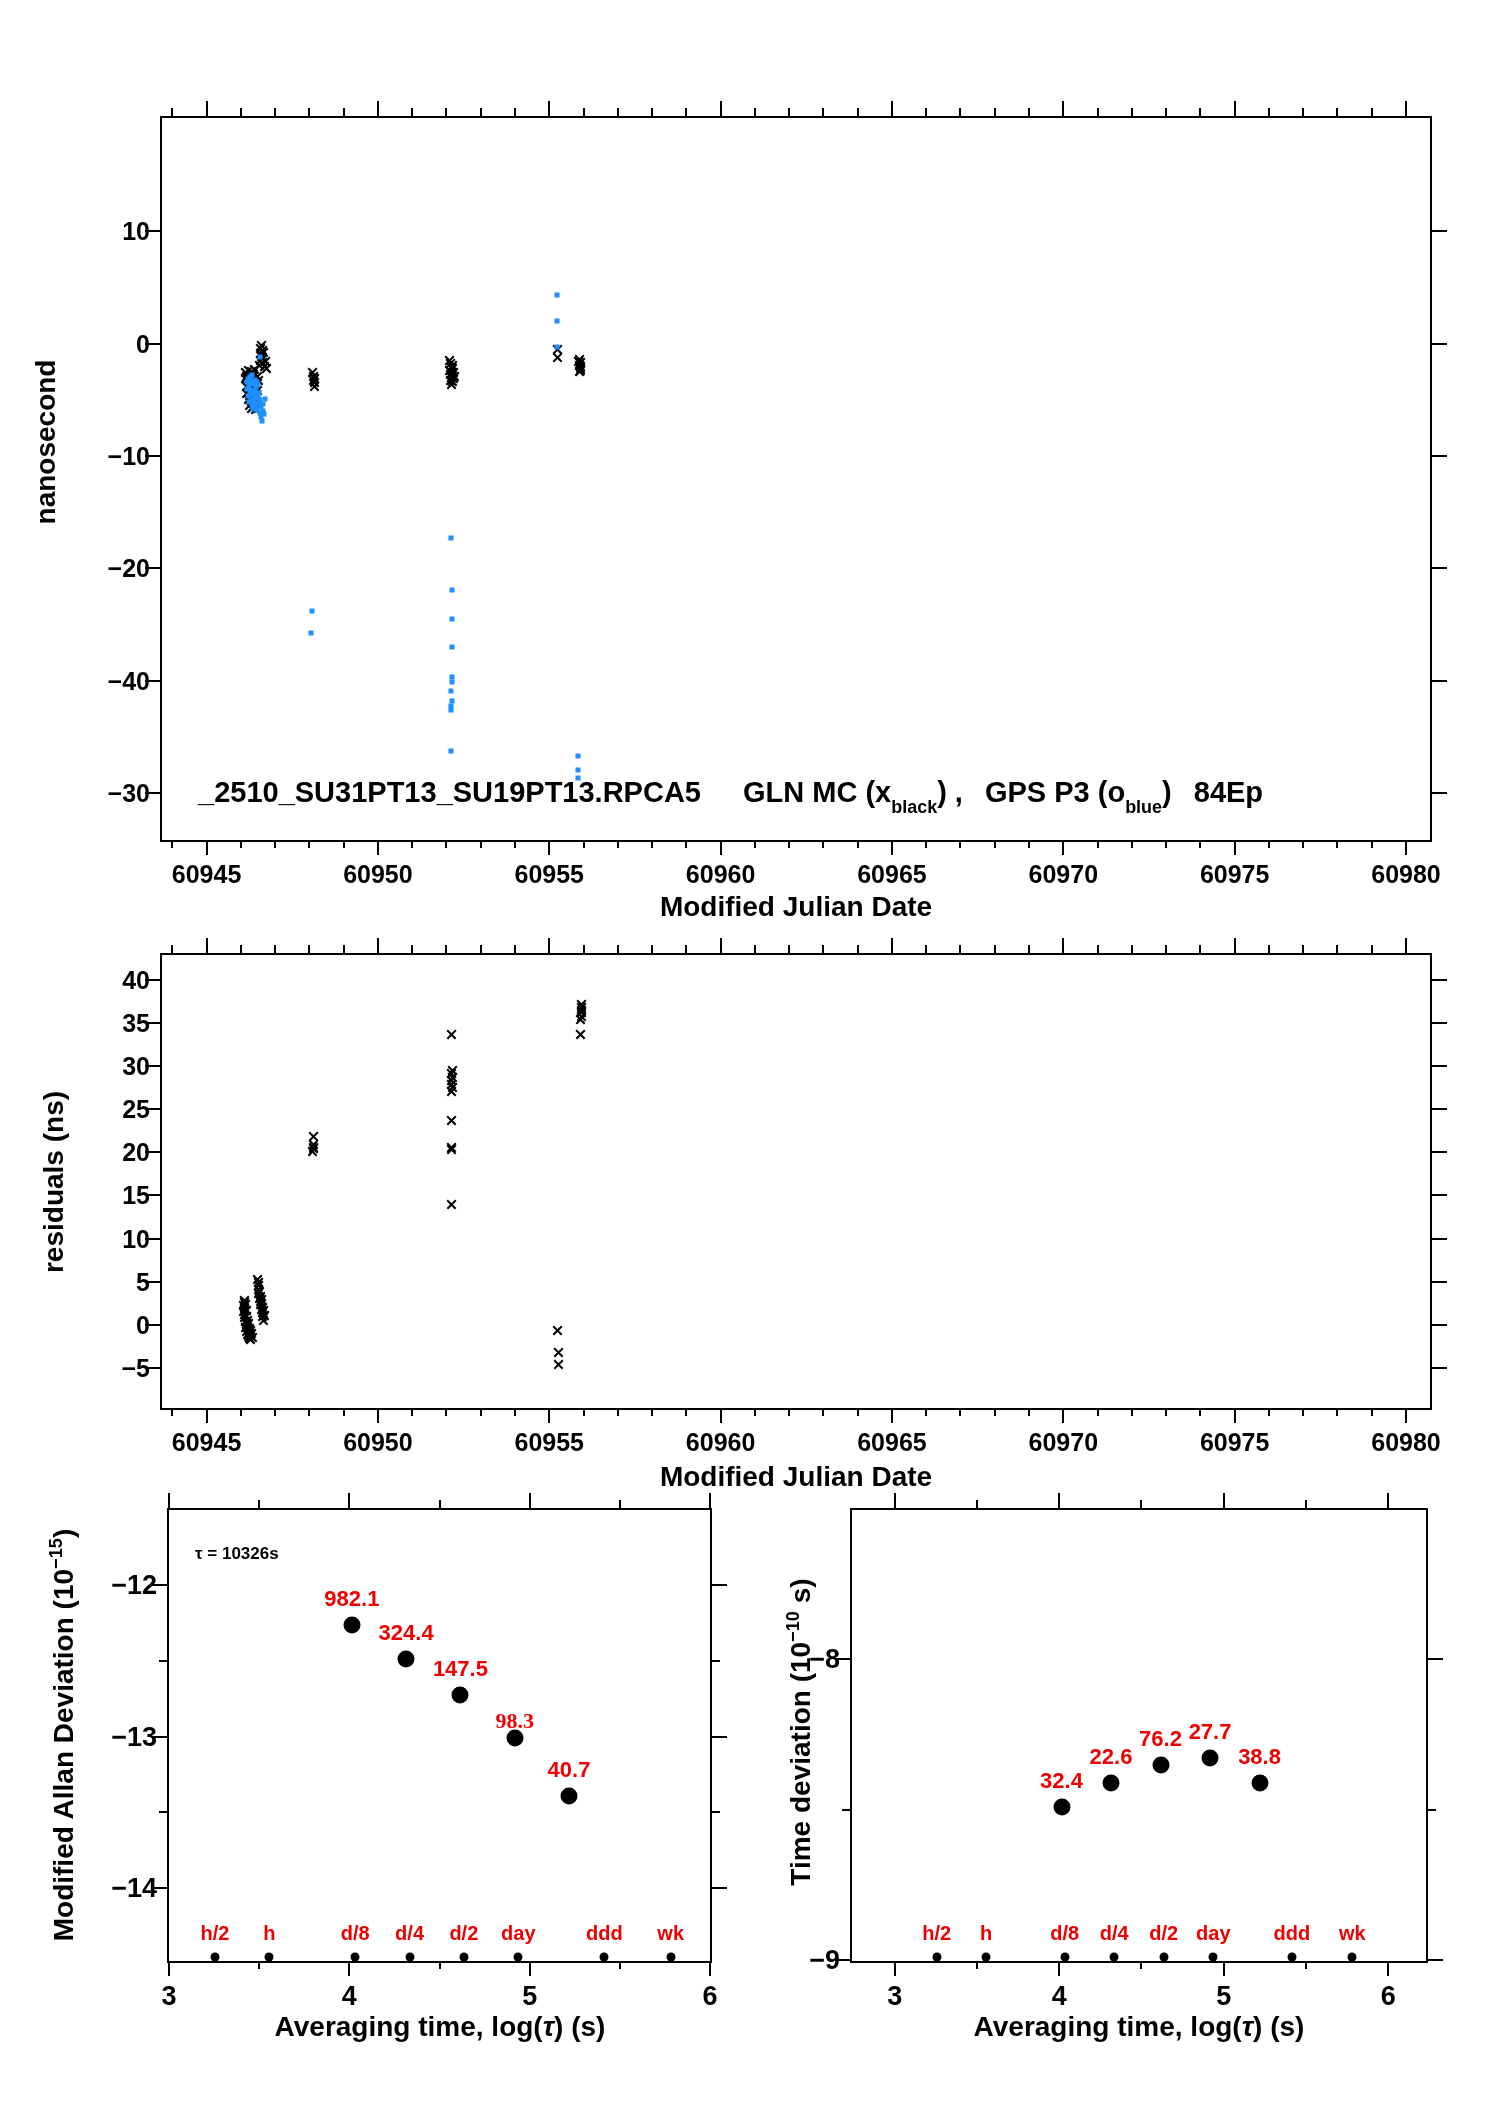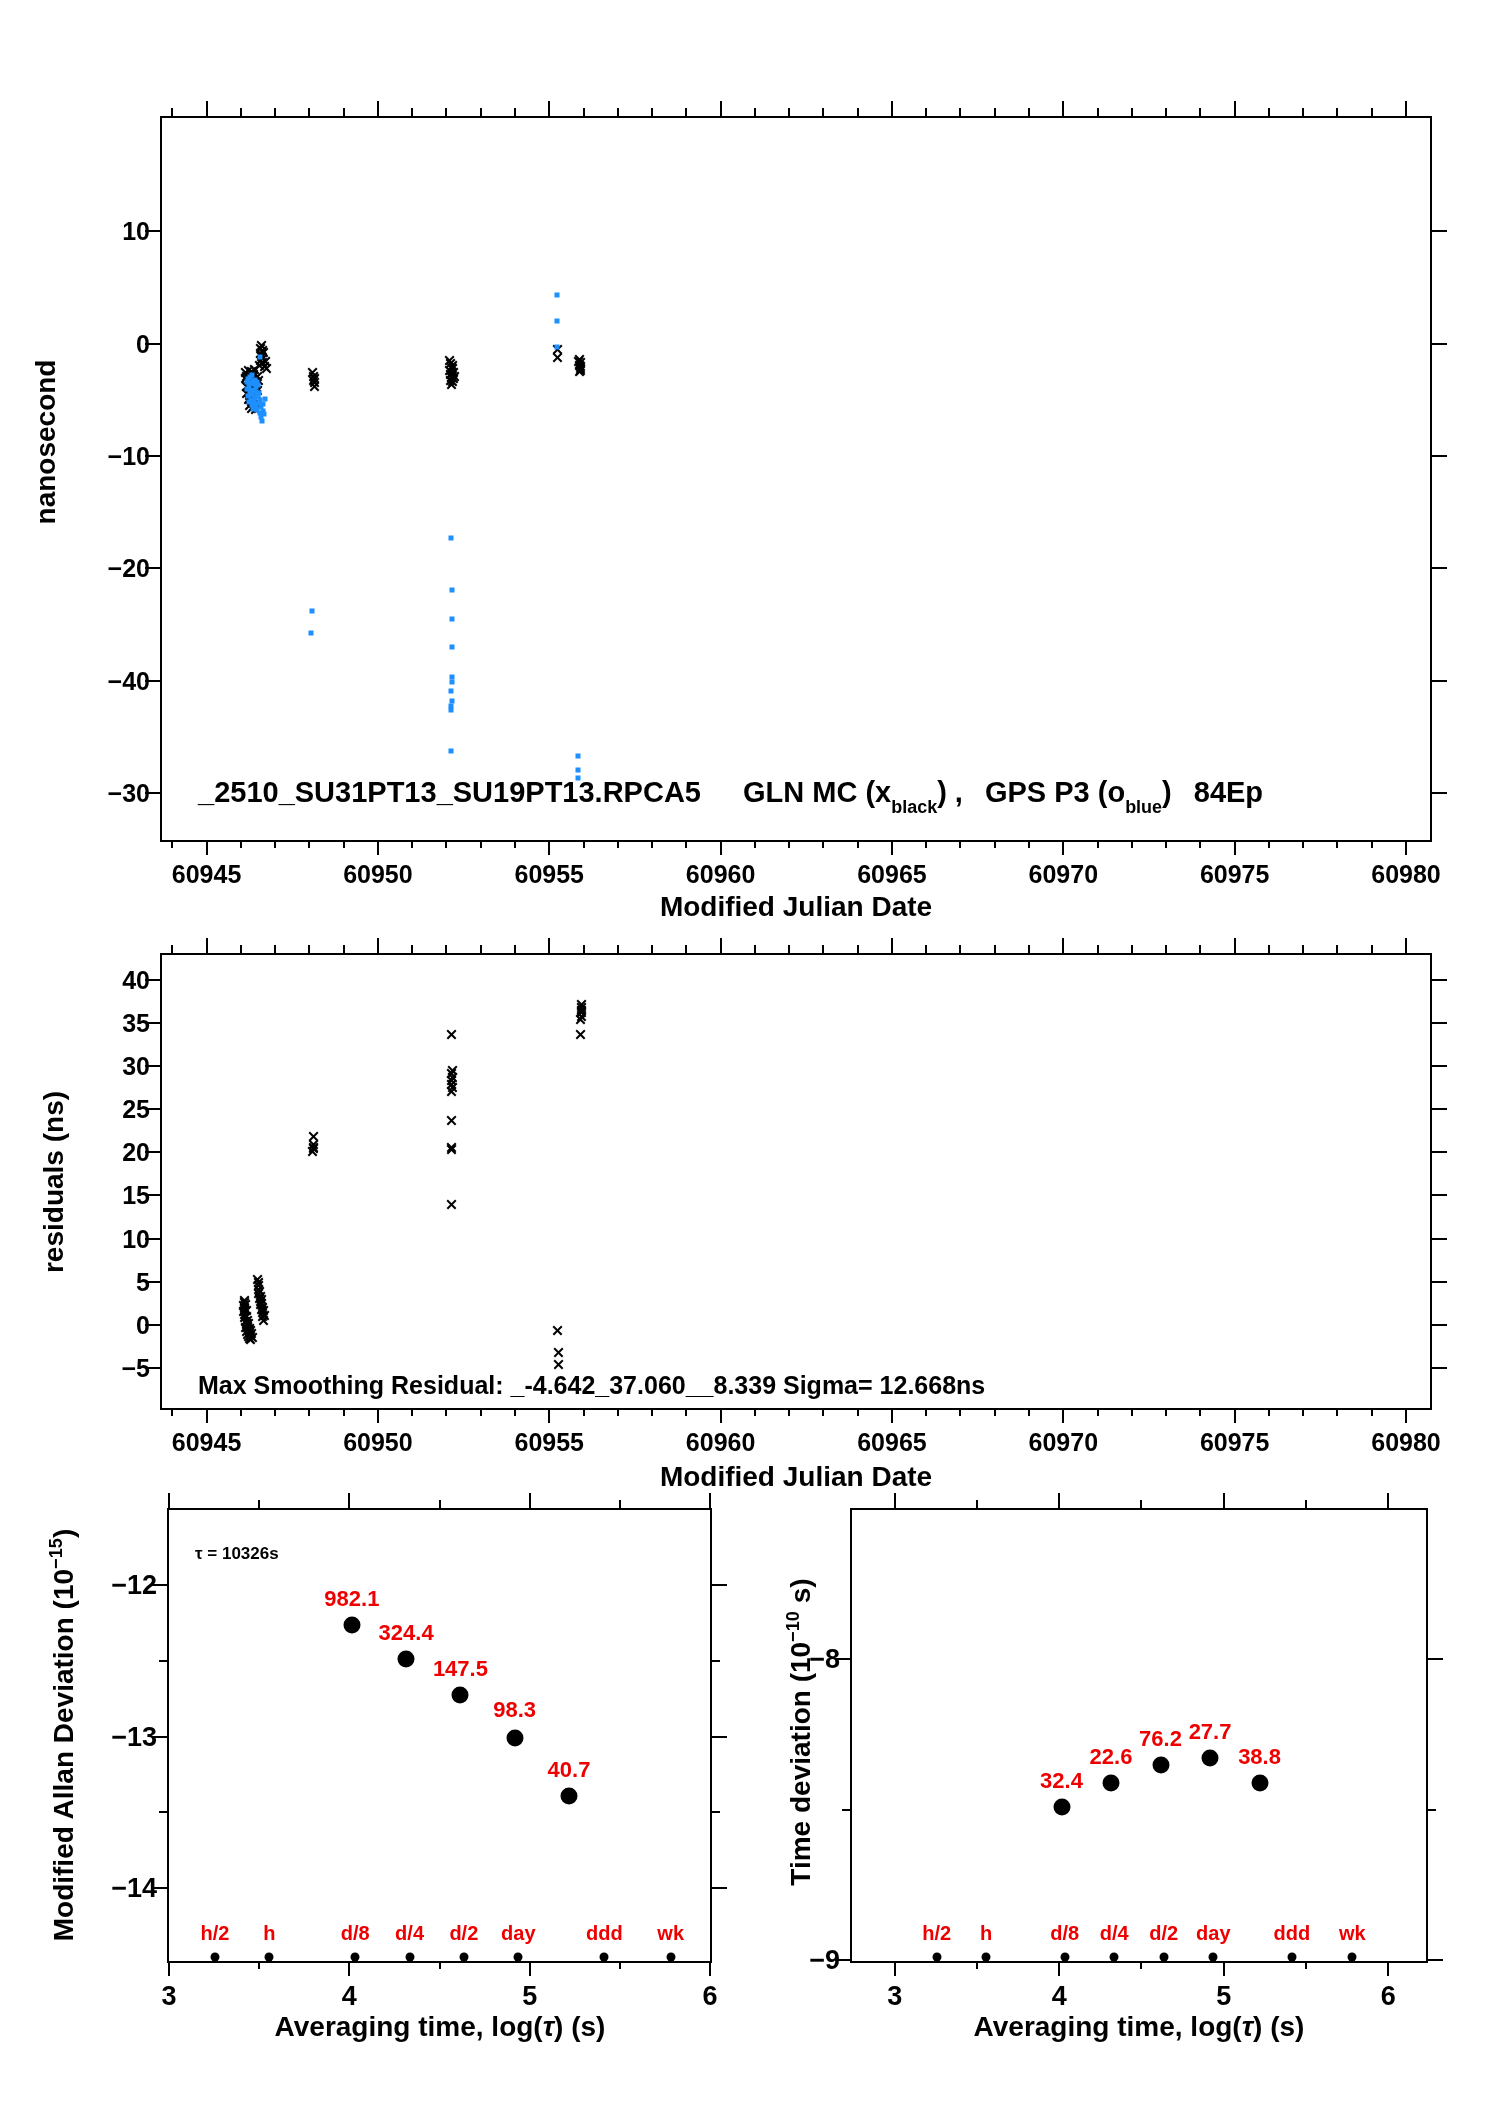--- a/index.html
+++ b/index.html
@@ -278,21 +278,20 @@
       <div class="bsq" style="left: 395.136px; top: 203.238px;"></div>
       <div class="bsq" style="left: 395.479px; top: 229.064px;"></div>
       <div class="bsq" style="left: 416.041px; top: 637.785px;"></div>
       <div class="bsq" style="left: 416.384px; top: 652.383px;"></div>
       <div class="bsq" style="left: 416.384px; top: 660.243px;"></div>
     </div>
   <div class="yaxis-title" style="left:46px;top:442px;">nanosecond</div>
   <div class="axis-title" style="left:796px;top:891px;">Modified Julian Date</div>
 
   <div class="panel" style="left:160px;top:953px;width:1268px;height:453px;">
-    <div class="note-line">Max Smoothing Residual: _-4.642_37.060__8.339  Sigma= 12.668ns</div>
   <div class="tick xtick" style="left: 43.5514px; top: 453px; height: 15px;"></div>
       <div class="tick xtick" style="left: 43.5514px; top: -17px; height: 15px;"></div>
       <div class="xlab" style="left: 44.5514px; top: 473px;">60945</div>
       <div class="tick xtick" style="left: 214.903px; top: 453px; height: 15px;"></div>
       <div class="tick xtick" style="left: 214.903px; top: -17px; height: 15px;"></div>
       <div class="xlab" style="left: 215.903px; top: 473px;">60950</div>
       <div class="tick xtick" style="left: 386.254px; top: 453px; height: 15px;"></div>
       <div class="tick xtick" style="left: 386.254px; top: -17px; height: 15px;"></div>
       <div class="xlab" style="left: 387.254px; top: 473px;">60955</div>
       <div class="tick xtick" style="left: 557.605px; top: 453px; height: 15px;"></div>
@@ -510,21 +509,21 @@
       <div class="tick ytick" style="left: 543px; top: 149.839px; width: 8px;"></div>
       <div class="tick ytick" style="left: -10px; top: 301.435px; width: 8px;"></div>
       <div class="tick ytick" style="left: 543px; top: 301.435px; width: 8px;"></div>
       <div class="bigdot" style="left: 182.858px; top: 115.213px;"></div>
       <div class="vlabel" style="left: 182.858px; top: 102.213px;">982.1</div>
       <div class="bigdot" style="left: 237.138px; top: 149.171px;"></div>
       <div class="vlabel" style="left: 237.138px; top: 136.171px;">324.4</div>
       <div class="bigdot" style="left: 291.419px; top: 185.251px;"></div>
       <div class="vlabel" style="left: 291.419px; top: 172.251px;">147.5</div>
       <div class="bigdot" style="left: 345.699px; top: 227.698px;"></div>
-      <div class="vlabel" style="left: 345.699px; top: 213px;">98.3</div>
+      <div class="vlabel" style="left: 345.699px; top: 224px; font-family: Liberation Serif, serif;">98.3</div>
       <div class="bigdot" style="left: 399.979px; top: 285.76px;"></div>
       <div class="vlabel" style="left: 399.979px; top: 272.76px;">40.7</div>
       <div class="smalldot" style="left: 45.985px; top: 447px;"></div>
       <div class="flabel" style="left: 45.985px; top: 435px;">h/2</div>
       <div class="smalldot" style="left: 100.265px; top: 447px;"></div>
       <div class="flabel" style="left: 100.265px; top: 435px;">h</div>
       <div class="smalldot" style="left: 186.284px; top: 447px;"></div>
       <div class="flabel" style="left: 186.284px; top: 435px;">d/8</div>
       <div class="smalldot" style="left: 240.565px; top: 447px;"></div>
       <div class="flabel" style="left: 240.565px; top: 435px;">d/4</div>

